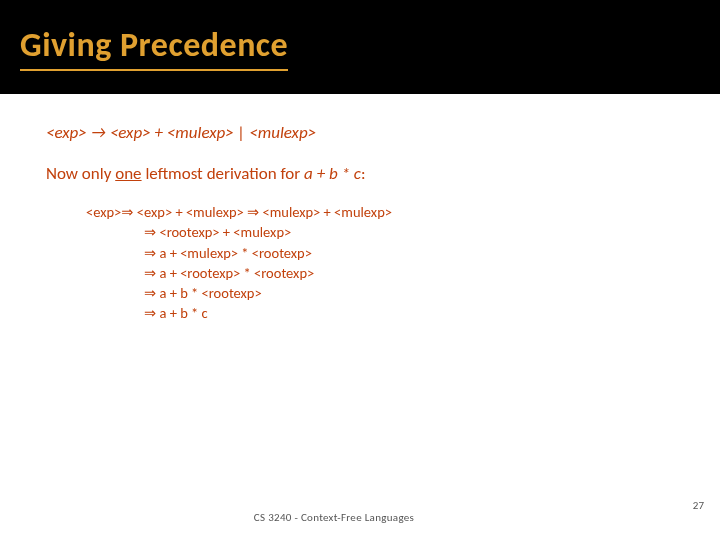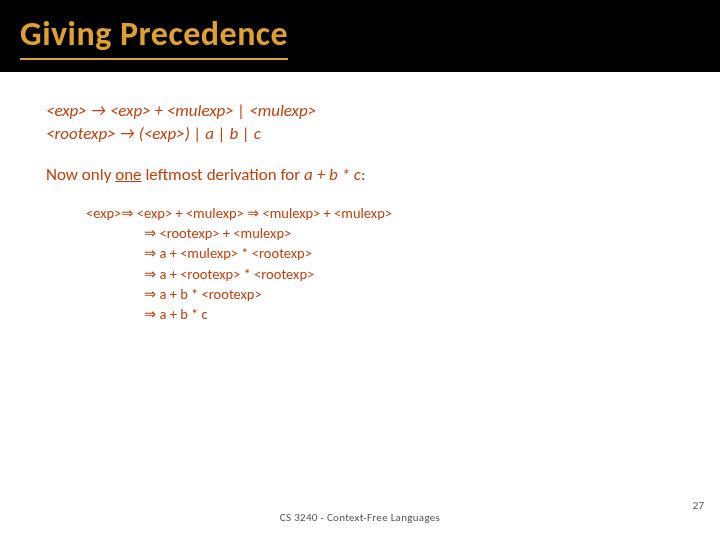--- a/index.html
+++ b/index.html
@@ -6,21 +6,21 @@
     margin: 0;
     padding: 0;
     width: 720px;
     height: 540px;
     background: #fff;
     font-family: "Segoe UI", "Calibri", "Helvetica Neue", Arial, sans-serif;
     overflow: hidden;
   }
   .title-bar {
     background: #000;
-    height: 72px;
+    height: 94px;
     padding: 0 20px;
     display: flex;
     align-items: center;
   }
   .title-text {
     color: #e0a030;
     font-size: 34px;
     font-weight: 600;
     letter-spacing: 0.5px;
     border-bottom: 2px solid #e0a030;
@@ -65,42 +65,40 @@
   .footer {
     position: absolute;
     bottom: 16px;
     left: 0;
     width: 668px;
     display: flex;
     justify-content: center;
     font-size: 11px;
     color: #555;
     letter-spacing: 0.3px;
-    padding-left: 26px;
   }
   .page-num {
     position: absolute;
     bottom: 28px;
     right: 16px;
     font-size: 11px;
     color: #555;
   }
 </style>
 </head>
 <body>
 
 <div class="title-bar">
   <span class="title-text">Giving Precedence</span>
 </div>
 
 <div class="content">
 
   <div class="grammar">
     <div>&lt;exp&gt; → &lt;exp&gt; + &lt;mulexp&gt; | &lt;mulexp&gt;</div>
-    <div>&lt;rootexp&gt; → (&lt;exp&gt;) | a | b | c</div>
   </div>
 
   <div class="desc">
     <span>Now only </span><span class="underline">one</span><span> leftmost derivation for </span><span class="italic">a + b * c</span><span>:</span>
   </div>
 
   <div class="deriv">
     <div class="deriv-first">
       <span>&lt;exp&gt; </span>
       <span>⇒ &lt;exp&gt; + &lt;mulexp&gt; ⇒ &lt;mulexp&gt; + &lt;mulexp&gt;</span>

